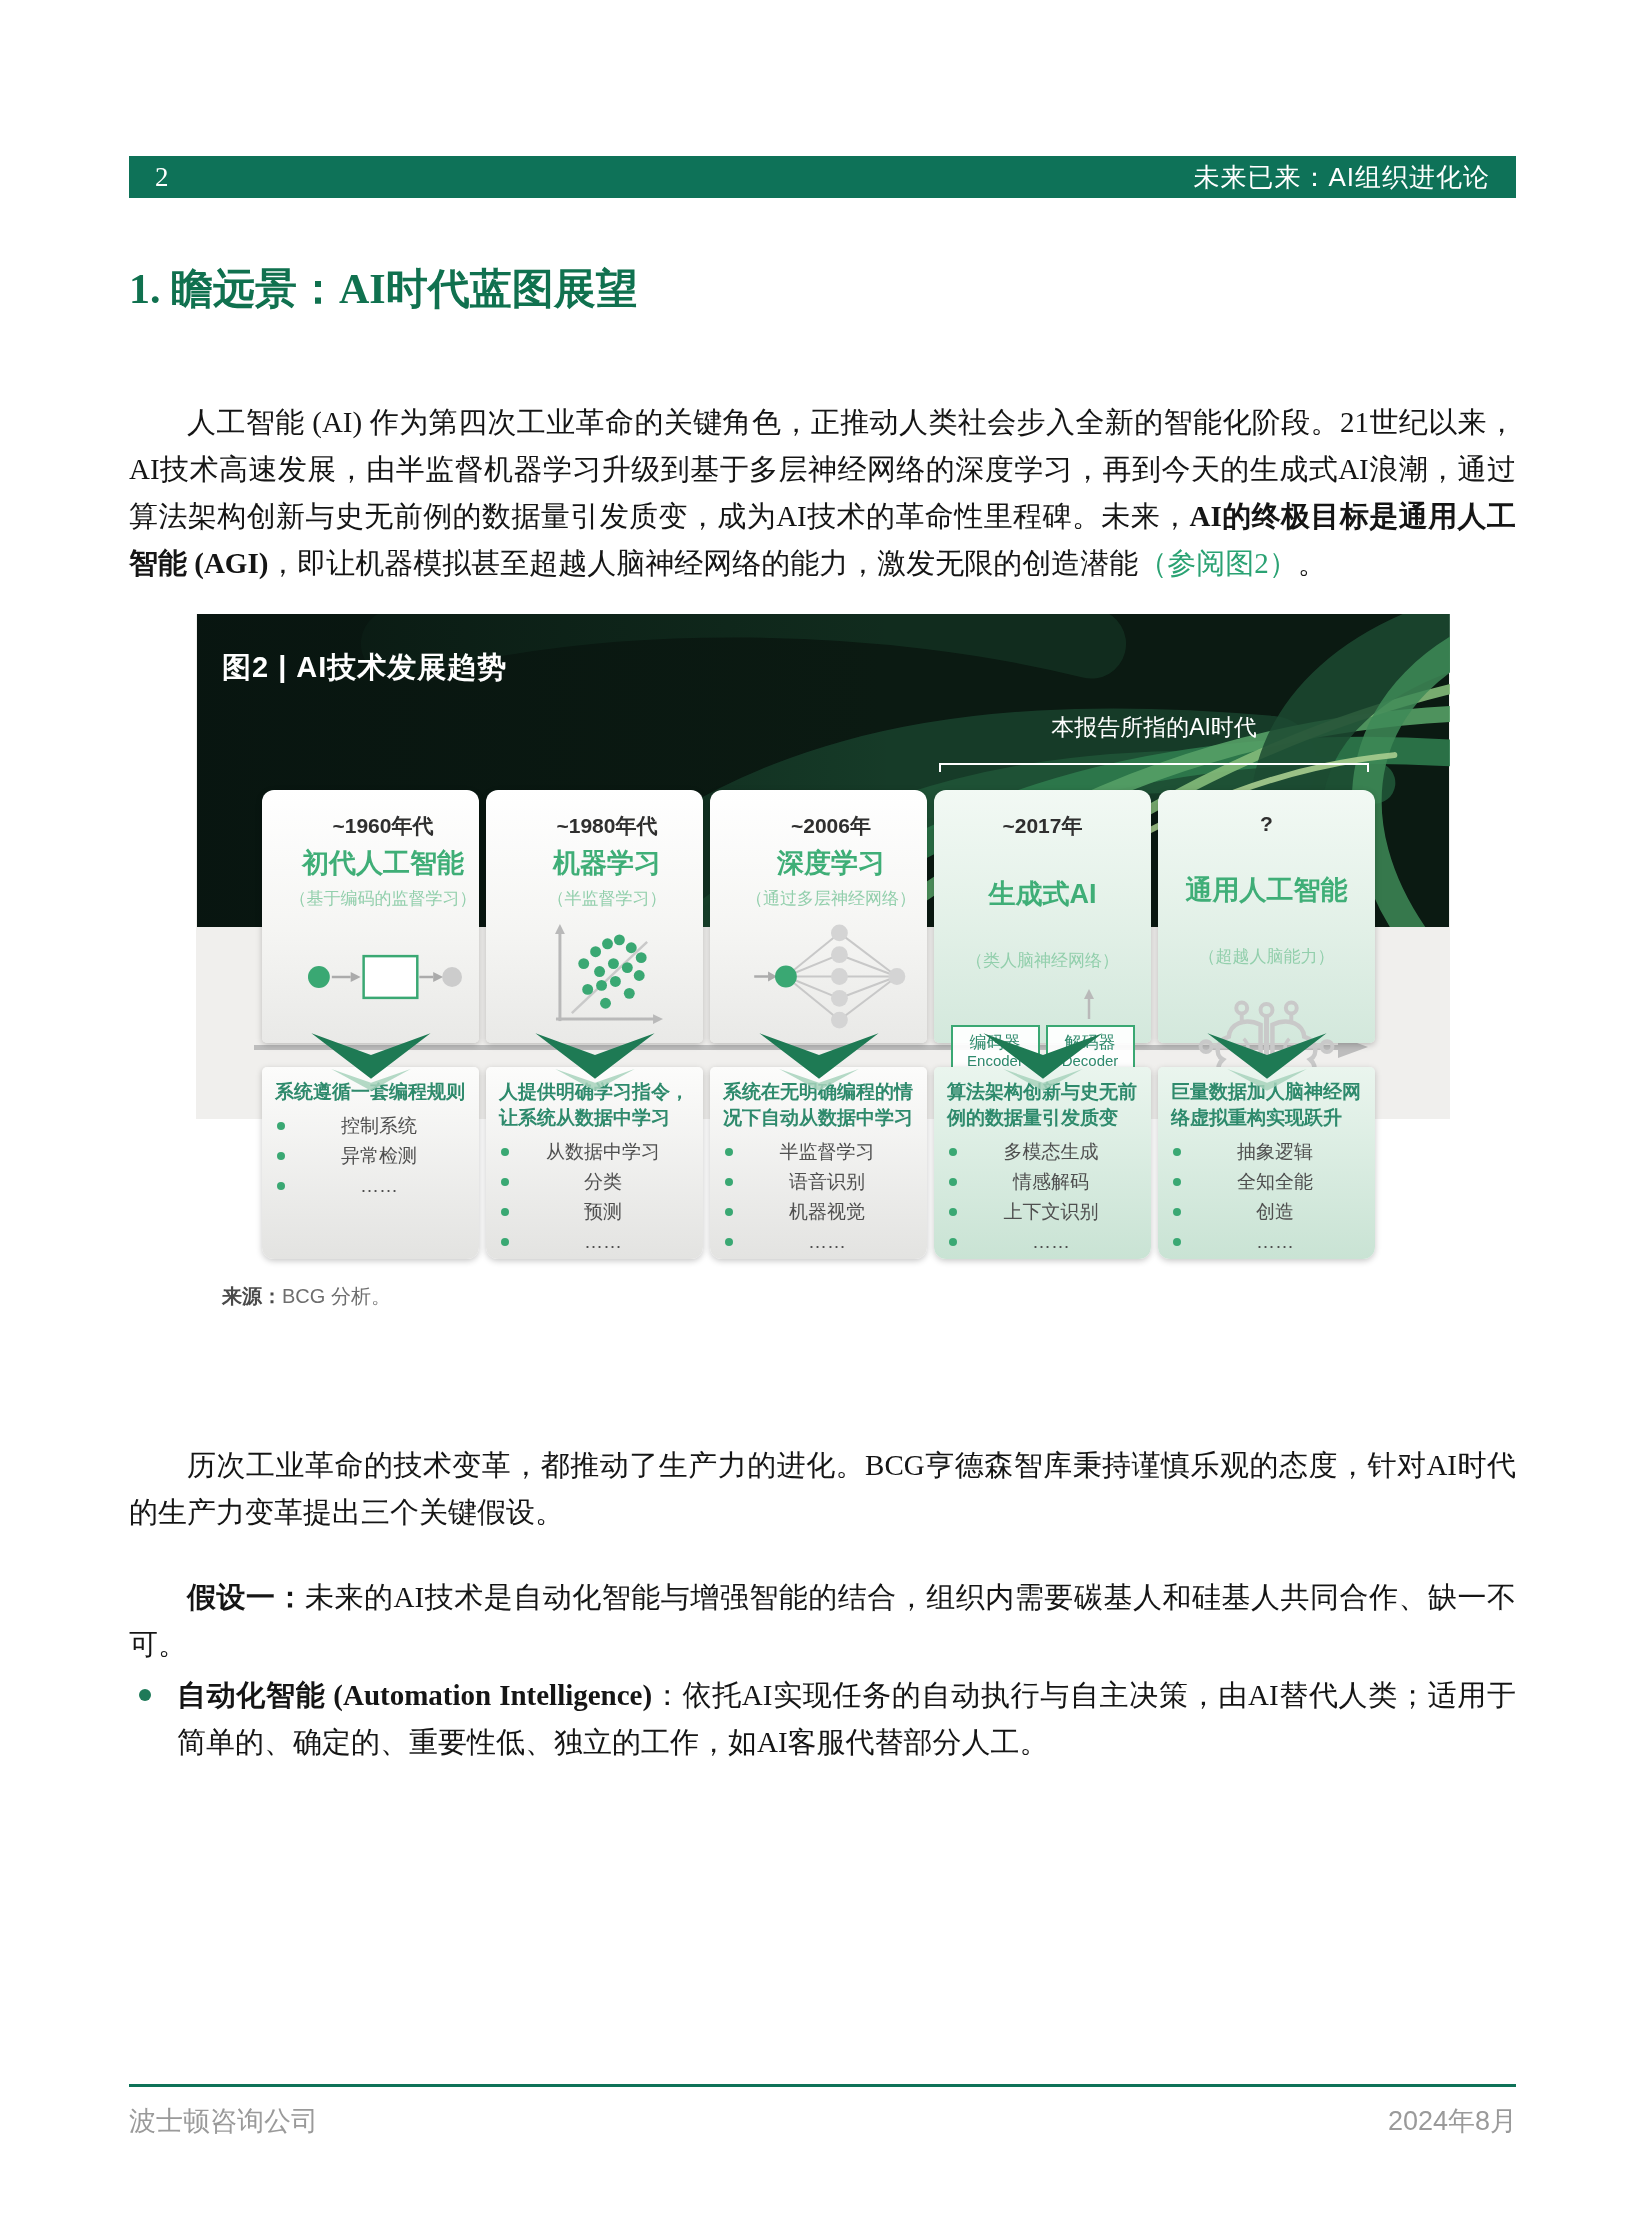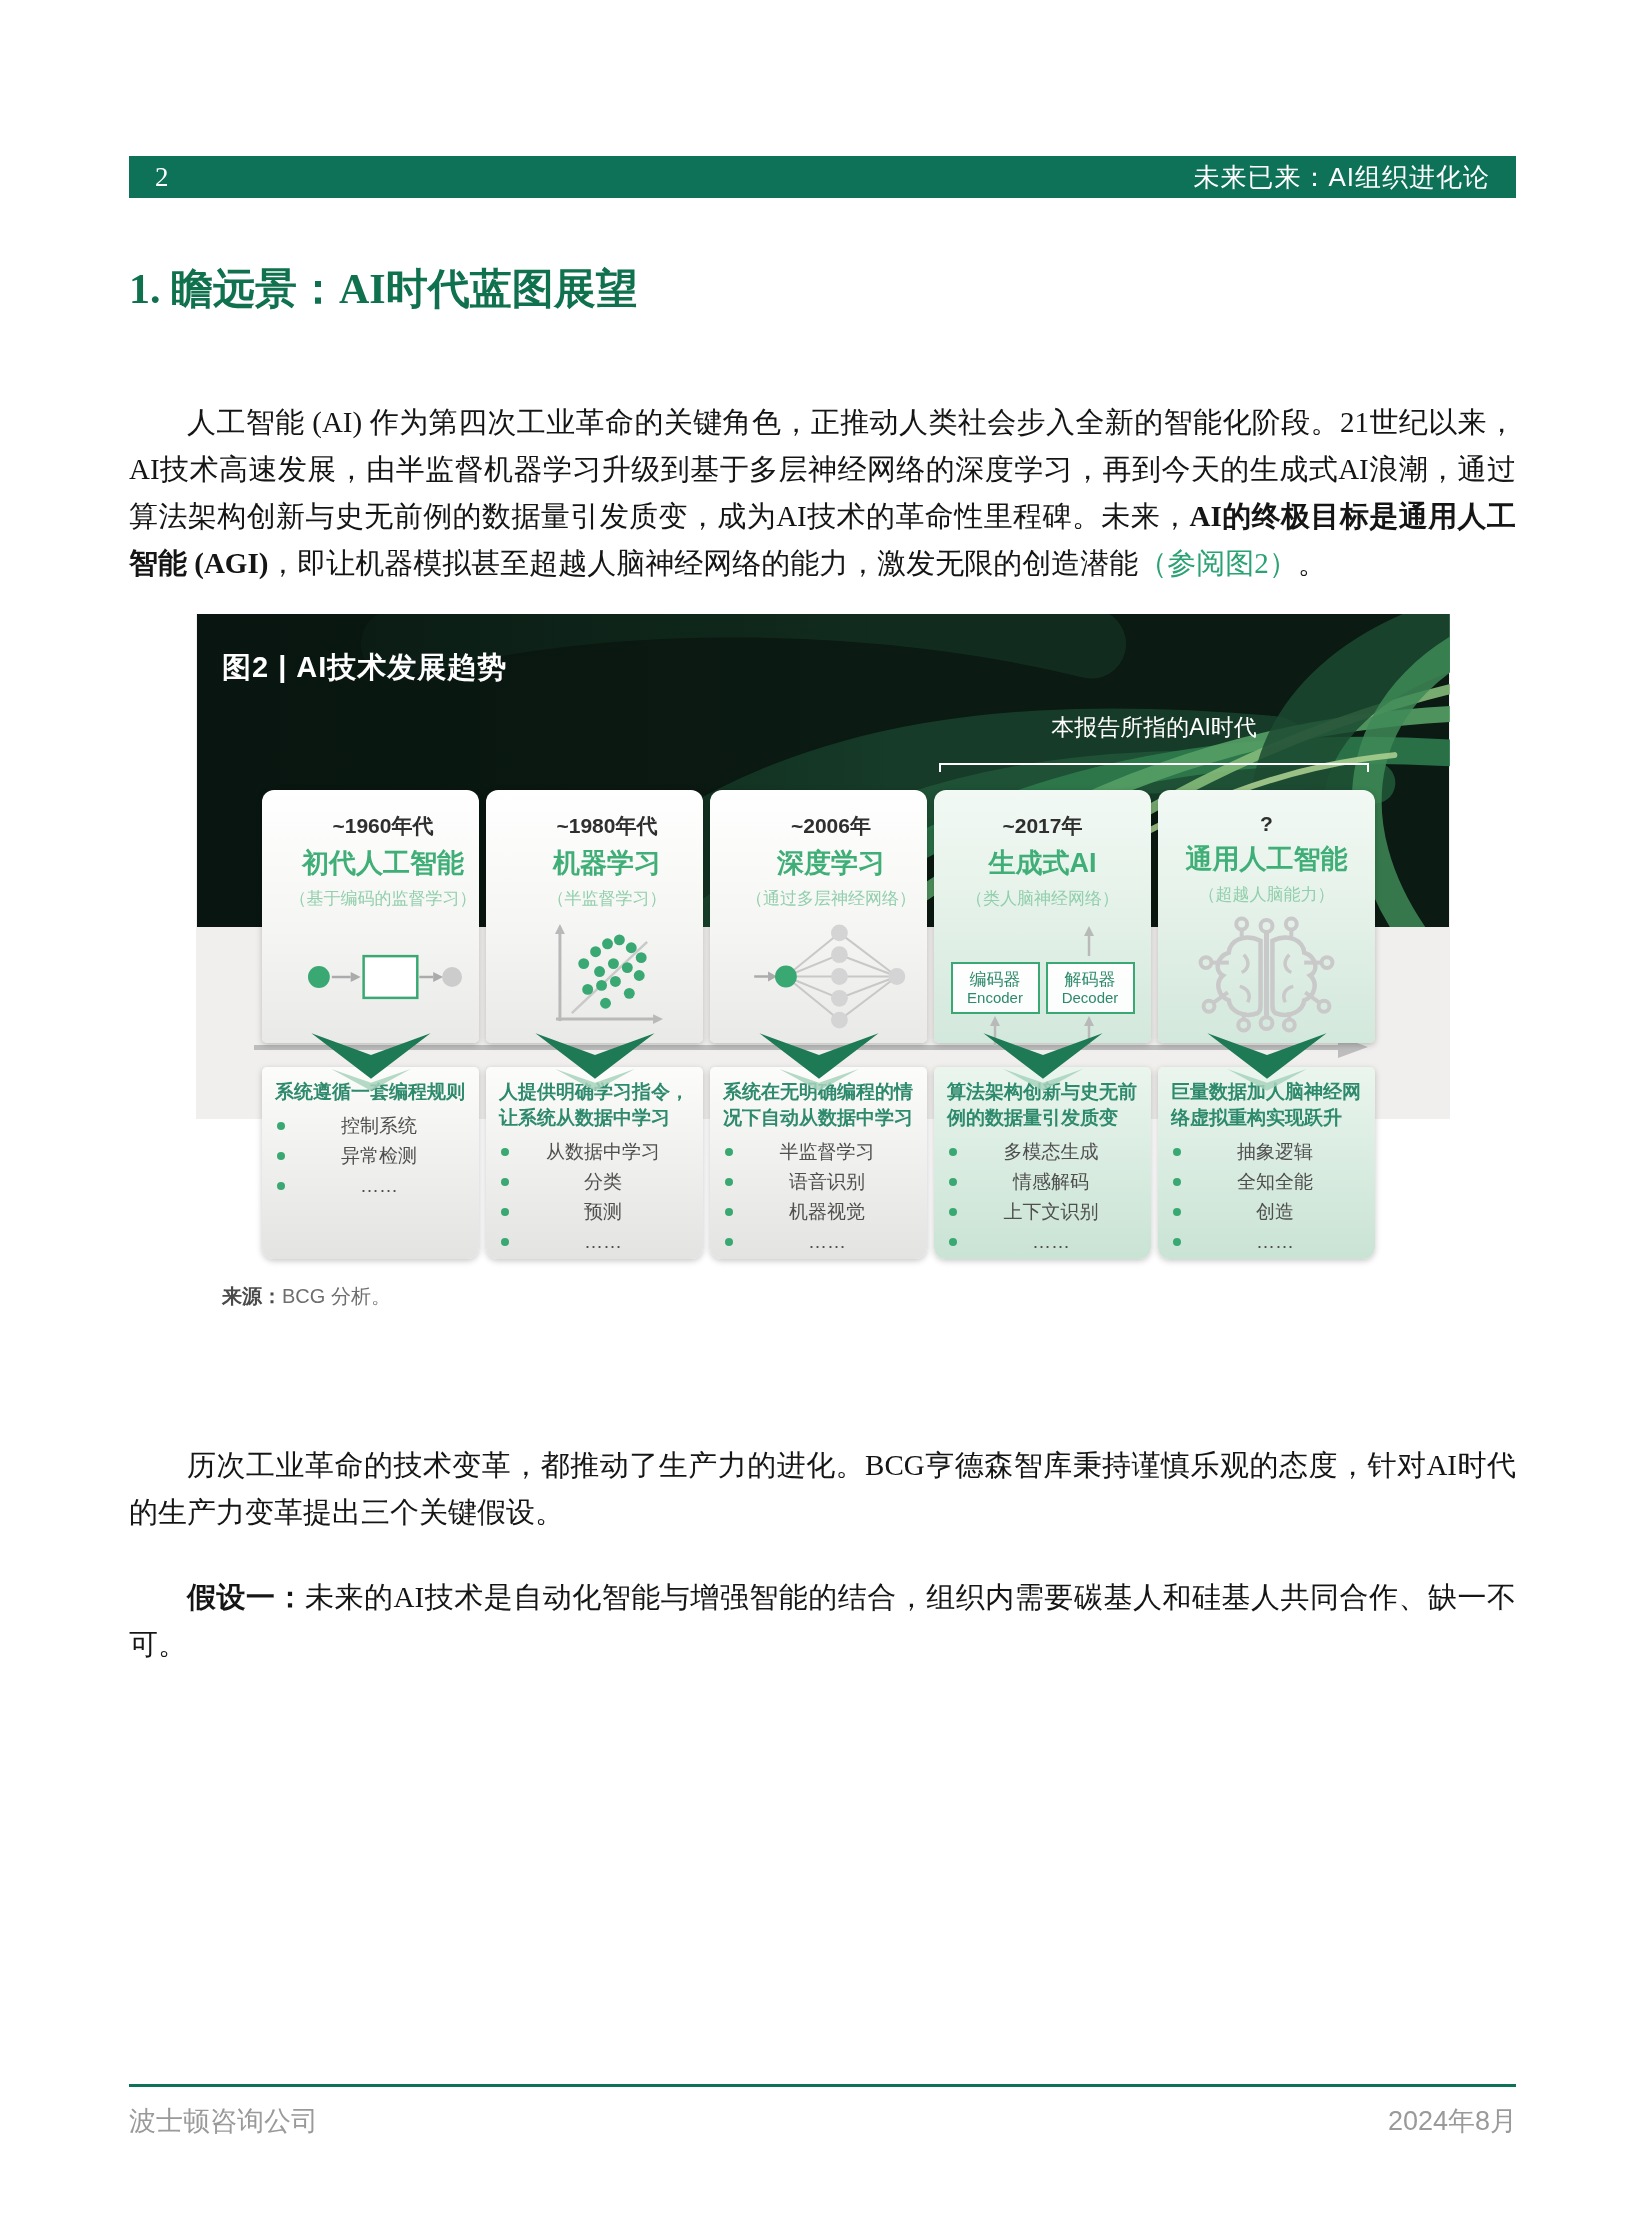--- a/index.html
+++ b/index.html
@@ -37,21 +37,21 @@
   .timeline{position:absolute;left:58px;top:431px;width:1087px;height:5px;background:#BDBDBD;}
   .tl-head{position:absolute;left:1142px;top:422px;width:0;height:0;
            border-left:30px solid #BDBDBD;border-top:11px solid transparent;border-bottom:11px solid transparent;}
 
   
   .cards{position:absolute;left:66px;top:176px;display:flex;gap:7px;height:469px;}
   .col{position:relative;width:217px;height:469px;}
   .card-top{position:absolute;left:0;top:0;width:217px;height:253px;border-radius:12px 12px 5px 5px;
             box-shadow:0 2px 6px rgba(0,0,0,.22);display:flex;flex-direction:column;align-items:center;box-sizing:border-box;}
   .gray-top{background:linear-gradient(180deg,#FFFFFF,#F5F5F3 55%,#E9E9E7);padding-left:25px;}
-  .mint-top{background:linear-gradient(180deg,#F2F9F4,#E2F0E7 55%,#D3E8DC);}
+  .mint-top{background:linear-gradient(180deg,#F2F9F4,#E2F0E7 55%,#D3E8DC);gap:31px;}
   .card-bot{position:absolute;left:0;top:277px;width:217px;height:192px;border-radius:5px 5px 12px 12px;
             box-shadow:0 2px 6px rgba(0,0,0,.22);padding:12px 13px 0;box-sizing:border-box;}
   .gray-bot{background:linear-gradient(180deg,#FCFCFB,#E3E3E1);}
   .mint-bot{background:linear-gradient(180deg,#EAF5EE,#C9E3D4);}
   .era{font-weight:bold;font-size:21px;color:#2F2F2F;margin-top:22px;text-align:center;}
   .cname{font-weight:bold;font-size:27px;color:#3FAE77;margin-top:5px;text-align:center;white-space:nowrap;}
   .csub{font-size:17px;color:#92CFAC;margin-top:6px;text-align:center;white-space:nowrap;}
   .icon-area{flex:1;display:flex;align-items:center;justify-content:center;width:100%;}
   .cdesc{font-weight:bold;font-size:19px;line-height:26px;color:#2E8A6C;}
   ul.cb{list-style:none;margin:6px 0 0;padding:0;text-align:center;}
@@ -368,18 +368,19 @@
   <div class="src">
     <span class="lbl">来源：</span><span>BCG 分析。</span>
   </div>
 </div>
 
 <p class="para indent" style="top:1413px;">历次工业革命的技术变革，都推动了生产力的进化。BCG亨德森智库秉持谨慎乐观的态度，针对AI时代的生产力变革提出三个关键假设。</p>
 
 <p class="para indent" style="top:1545px;"><span class="b">假设一：</span><span>未来的AI技术是自动化智能与增强智能的结合，组织内需要碳基人和硅基人共同合作、缺一不可。</span></p>
 
 <ul class="keypoints">
+  <li><span class="b">自动化智能 (Automation Intelligence)</span><span>：依托AI实现任务的自动执行与自主决策，由AI替代人类；适用于简单的、确定的、重要性低、独立的工作，如AI客服代替部分人工。</span></li>
 </ul>
 
 <div class="foot-rule"></div>
 <div class="foot-left">波士顿咨询公司</div>
 <div class="foot-right">2024年8月</div>
 
 
 </body></html>

